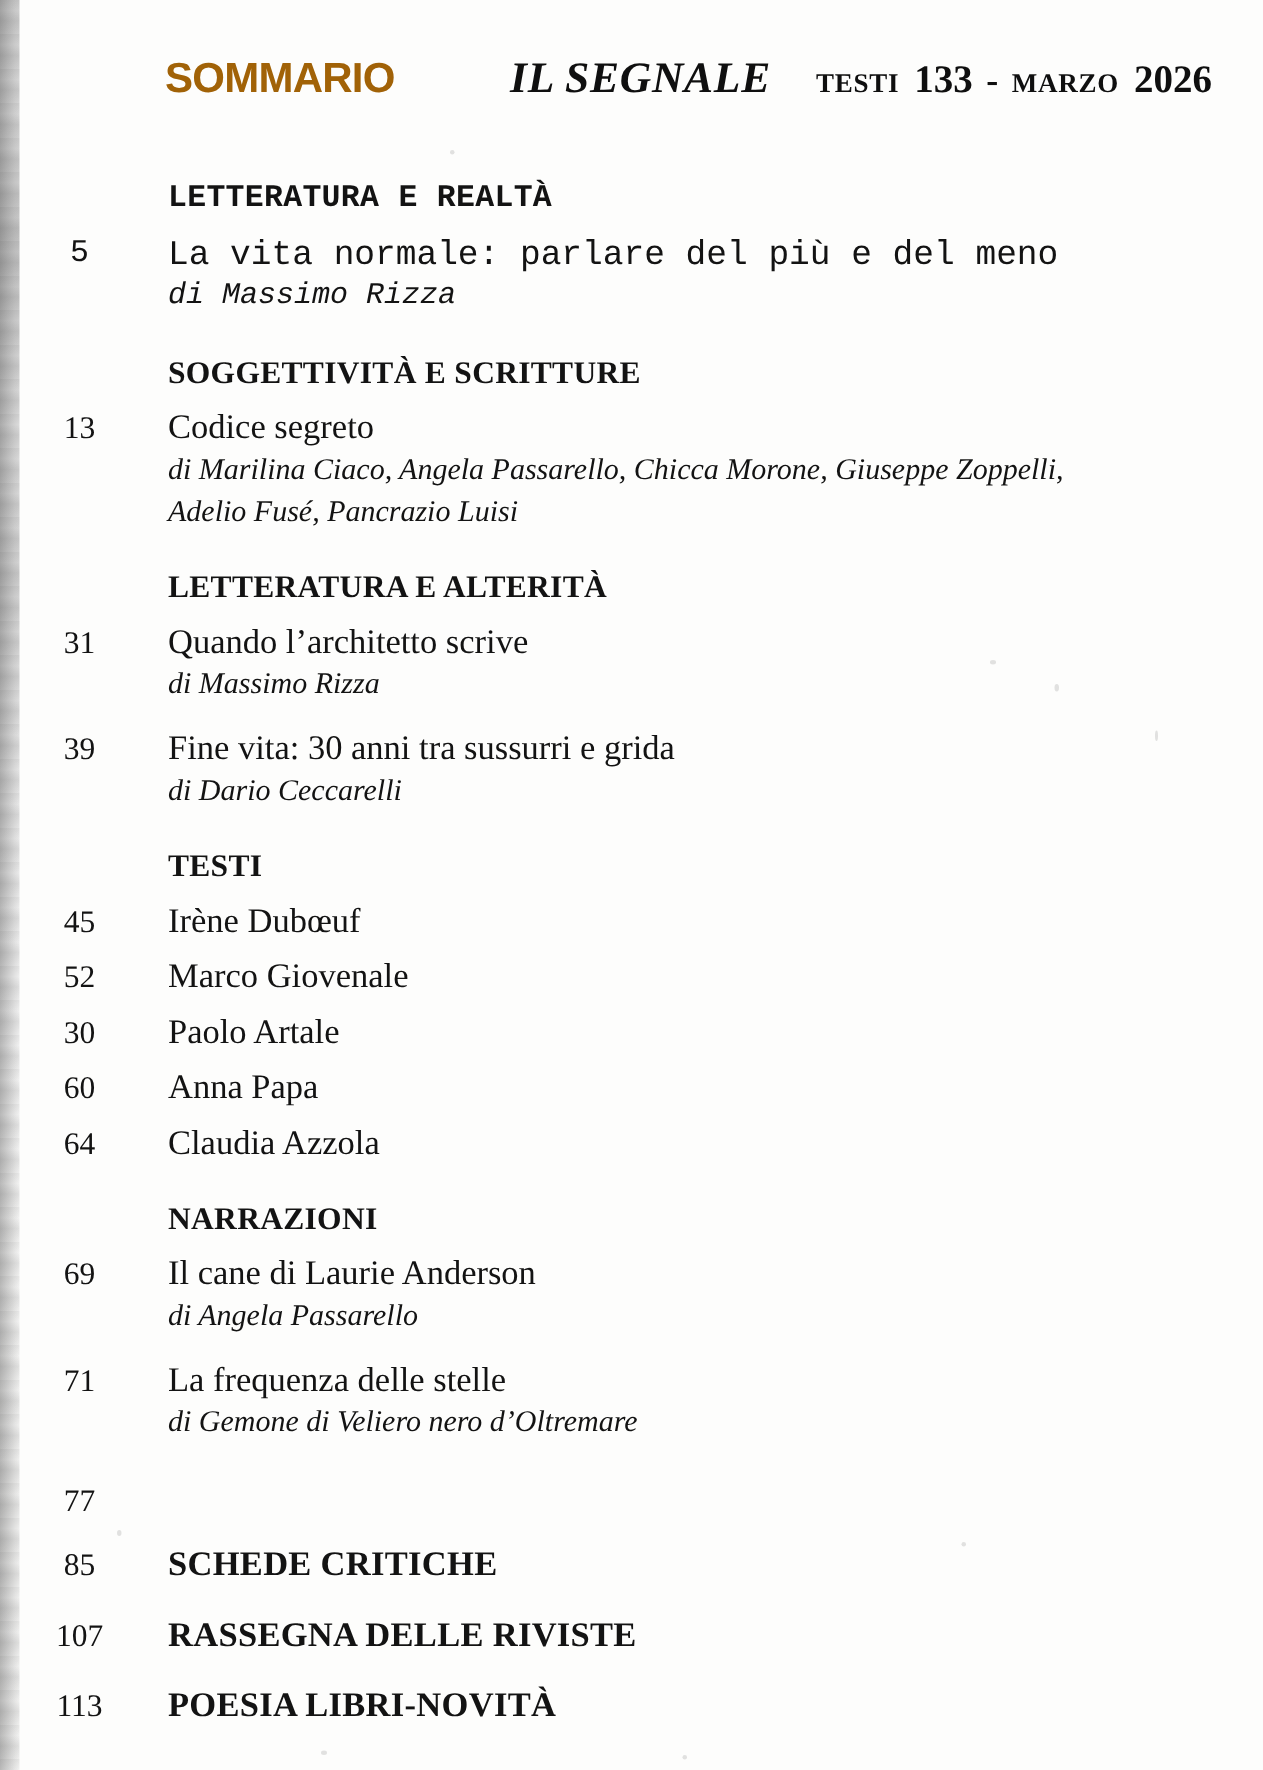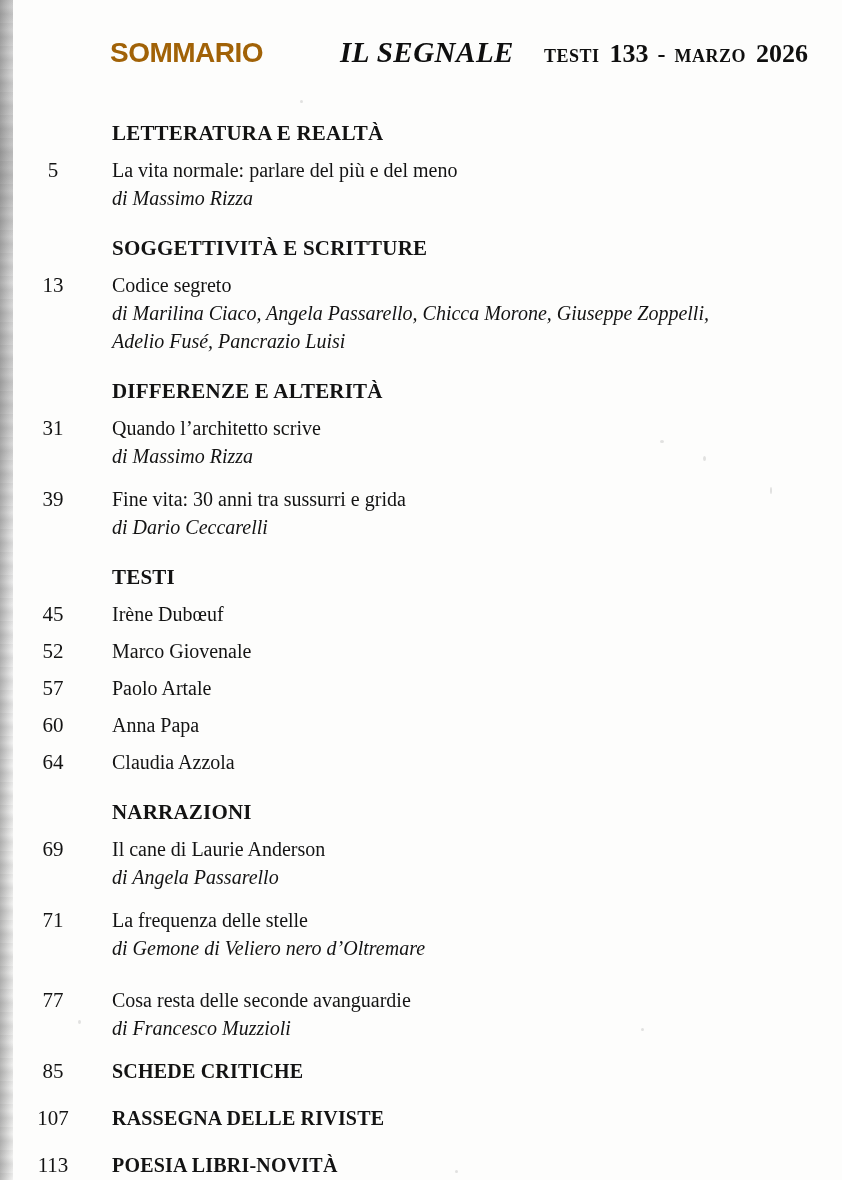--- a/index.html
+++ b/index.html
@@ -68,42 +68,42 @@
   
   .toc { margin-top: 52px; padding-left: 18px; padding-right: 34px; }
 
   .toc-row {
     display: grid;
     grid-template-columns: 70px 1fr;
     column-gap: 24px;
   }
 
   .section { margin-top: 24px; }
-  .section:first-child { margin-top: 12px; }
+  .section:first-child { margin-top: 12px; font-family: Liberation Mono, monospace; }
 
   .section-heading {
     font-weight: bold;
     font-size: 21px;
     line-height: 24px;
     margin-bottom: 11px;
     letter-spacing: 0.2px;
   }
 
   .entry { margin-bottom: 15px; }
   .entry.single { margin-bottom: 9px; gap: 24px; }
 
   .page-num {
     text-align: center;
     font-size: 21px;
     line-height: 28px;
   }
 
   .entry-body { max-width: 622px; }
 
-  .entry-title { font-size: 20px; line-height: 28px; }
+  .entry-title { font-size: 23px; line-height: 28px; }
   .entry-author { font-style: italic; font-size: 20px; line-height: 28px; }
 
   .standalone { margin-top: 14px; }
   .standalone .toc-row { margin-bottom: 19px; }
   .standalone .entry-title {
     font-weight: bold;
     letter-spacing: 0.2px;
     line-height: 28px;
   }
 </style>
@@ -158,21 +158,21 @@
           <div class="page-num">13</div>
           <div class="entry-body">
             <div class="entry-title">Codice segreto</div>
             <div class="entry-author">di Marilina Ciaco, Angela Passarello, Chicca Morone, Giuseppe Zoppelli, Adelio Fusé, Pancrazio Luisi</div>
           </div>
         </div>
       </div>
       <div class="section">
         <div class="toc-row">
           <div></div>
-          <div class="section-heading">DIFFERENZE E ALTERITÀ</div>
+          <div class="section-heading">LETTERATURA E ALTERITÀ</div>
         </div>
         <div class="toc-row entry">
           <div class="page-num">31</div>
           <div class="entry-body">
             <div class="entry-title">Quando l’architetto scrive</div>
             <div class="entry-author">di Massimo Rizza</div>
           </div>
         </div>
         <div class="toc-row entry">
           <div class="page-num">39</div>
@@ -193,21 +193,21 @@
             <div class="entry-title">Irène Dubœuf</div>
           </div>
         </div>
         <div class="toc-row entry single">
           <div class="page-num">52</div>
           <div class="entry-body">
             <div class="entry-title">Marco Giovenale</div>
           </div>
         </div>
         <div class="toc-row entry single">
-          <div class="page-num">57</div>
+          <div class="page-num">30</div>
           <div class="entry-body">
             <div class="entry-title">Paolo Artale</div>
           </div>
         </div>
         <div class="toc-row entry single">
           <div class="page-num">60</div>
           <div class="entry-body">
             <div class="entry-title">Anna Papa</div>
           </div>
         </div>
@@ -237,24 +237,20 @@
             <div class="entry-author">di Gemone di Veliero nero d’Oltremare</div>
           </div>
         </div>
       </div>
       <div class="section">
         <div class="toc-row">
           <div></div>
         </div>
         <div class="toc-row entry">
           <div class="page-num">77</div>
-          <div class="entry-body">
-            <div class="entry-title">Cosa resta delle seconde avanguardie</div>
-            <div class="entry-author">di Francesco Muzzioli</div>
-          </div>
         </div>
       </div>
       <div class="standalone">
         <div class="toc-row">
           <div class="page-num">85</div>
           <div class="entry-title">SCHEDE CRITICHE</div>
         </div>
         <div class="toc-row">
           <div class="page-num">107</div>
           <div class="entry-title">RASSEGNA DELLE RIVISTE</div>

